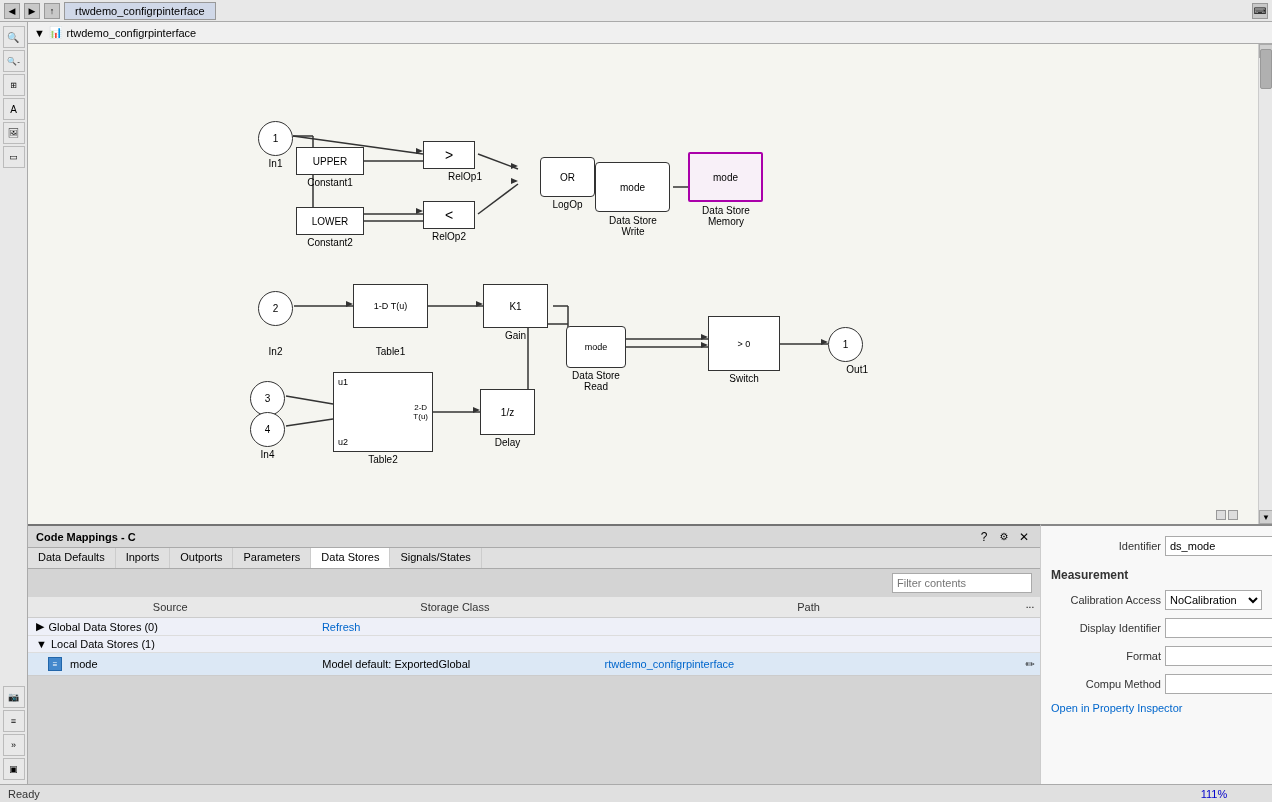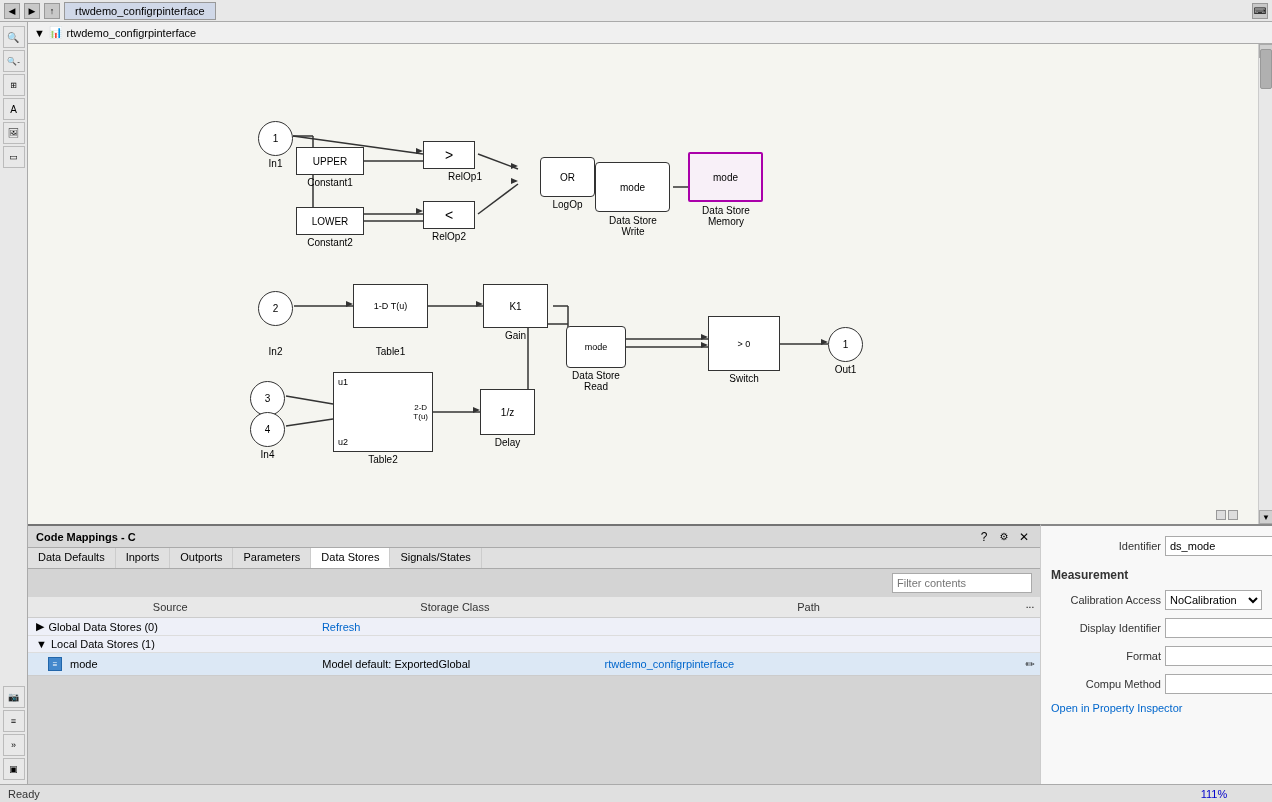--- a/index.html
+++ b/index.html
@@ -224,21 +224,21 @@
           <div class="sim-label" style="top:44px;left:-5px;width:70px;">Data Store<br>Read</div>
         </div>
 
         <div class="sim-block" style="left:680px;top:272px;">
           <div class="sim-rect" style="width:72px;height:55px;font-size:9px;">&gt; 0</div>
           <div class="sim-label" style="top:57px;left:0;width:72px;">Switch</div>
         </div>
 
         <div class="sim-block" style="left:800px;top:283px;">
           <div class="sim-circle" style="width:35px;height:35px;">1</div>
-          <div class="sim-label" style="top:37px;left:-5px;width:45px;">Out1</div>
+          <div class="sim-label" style="top:37px;left:-5px;width:45px;text-align:right;">Out1</div>
         </div>
 
         <div class="sim-block" style="left:222px;top:337px;">
           <div class="sim-circle" style="width:35px;height:35px;">3</div>
           <div class="sim-label" style="top:37px;left:-5px;width:45px;">In3</div>
         </div>
 
         <div class="sim-block" style="left:222px;top:368px;">
           <div class="sim-circle" style="width:35px;height:35px;">4</div>
           <div class="sim-label" style="top:37px;left:-5px;width:45px;">In4</div>

